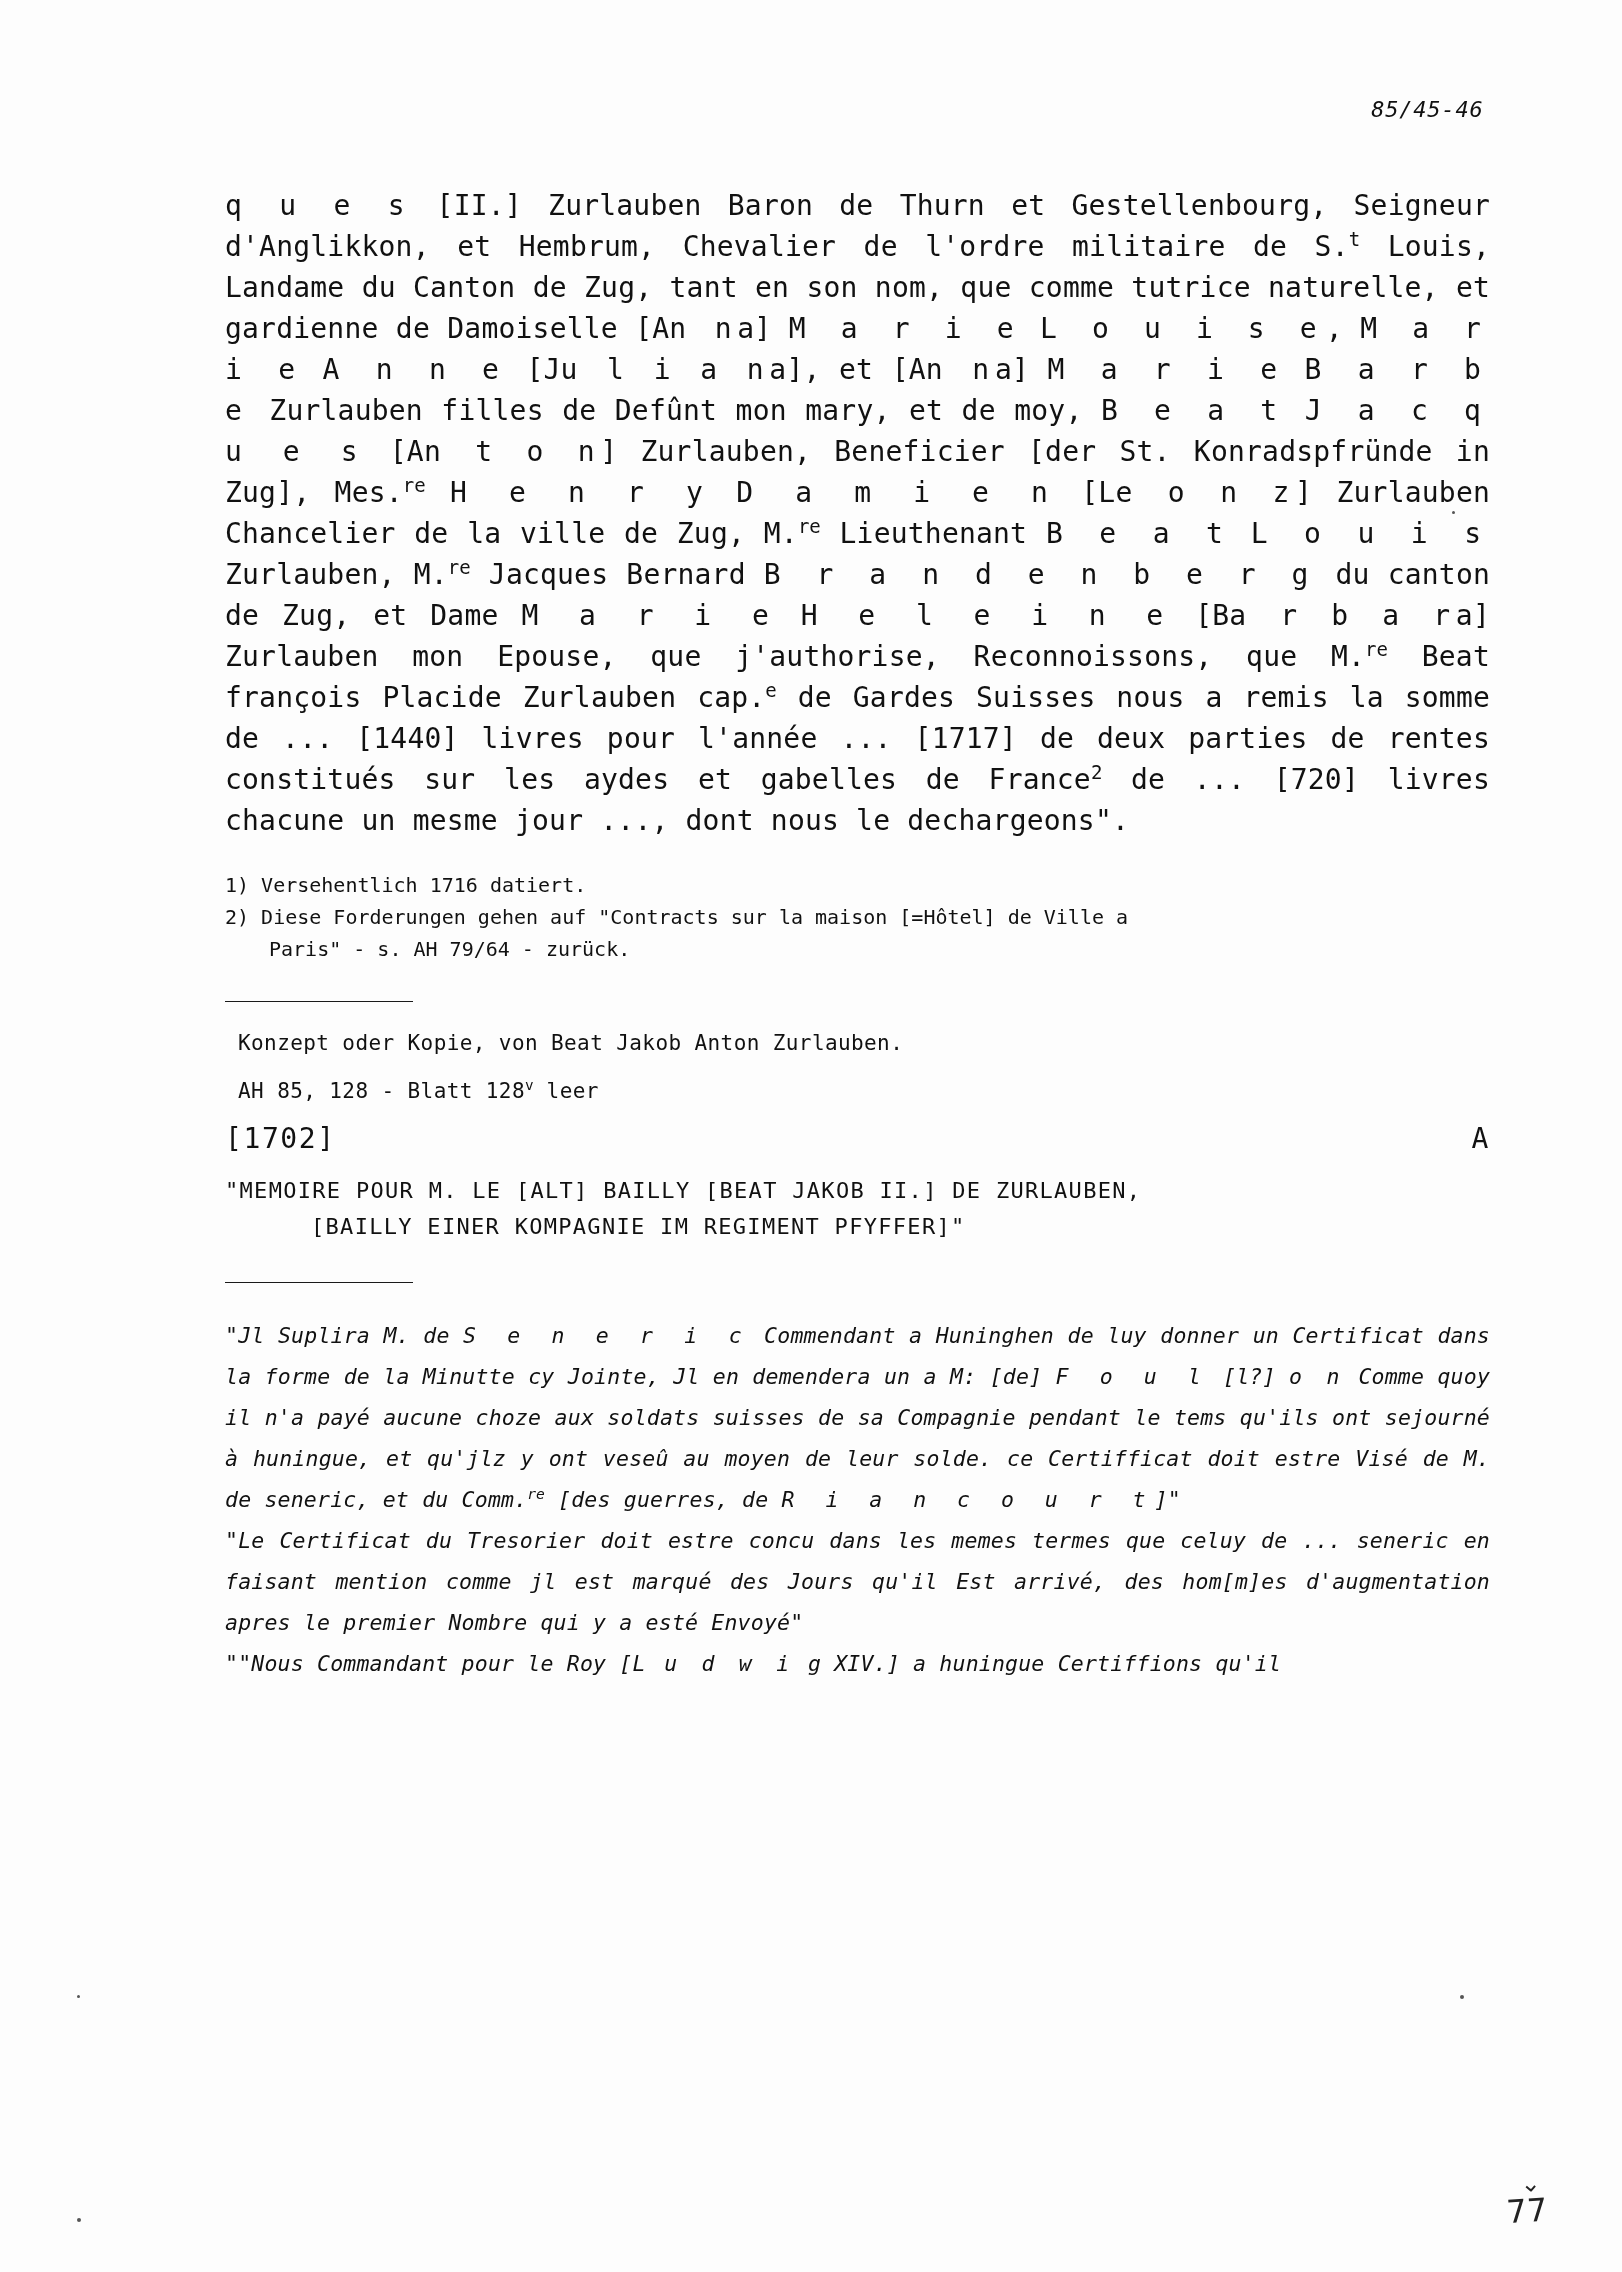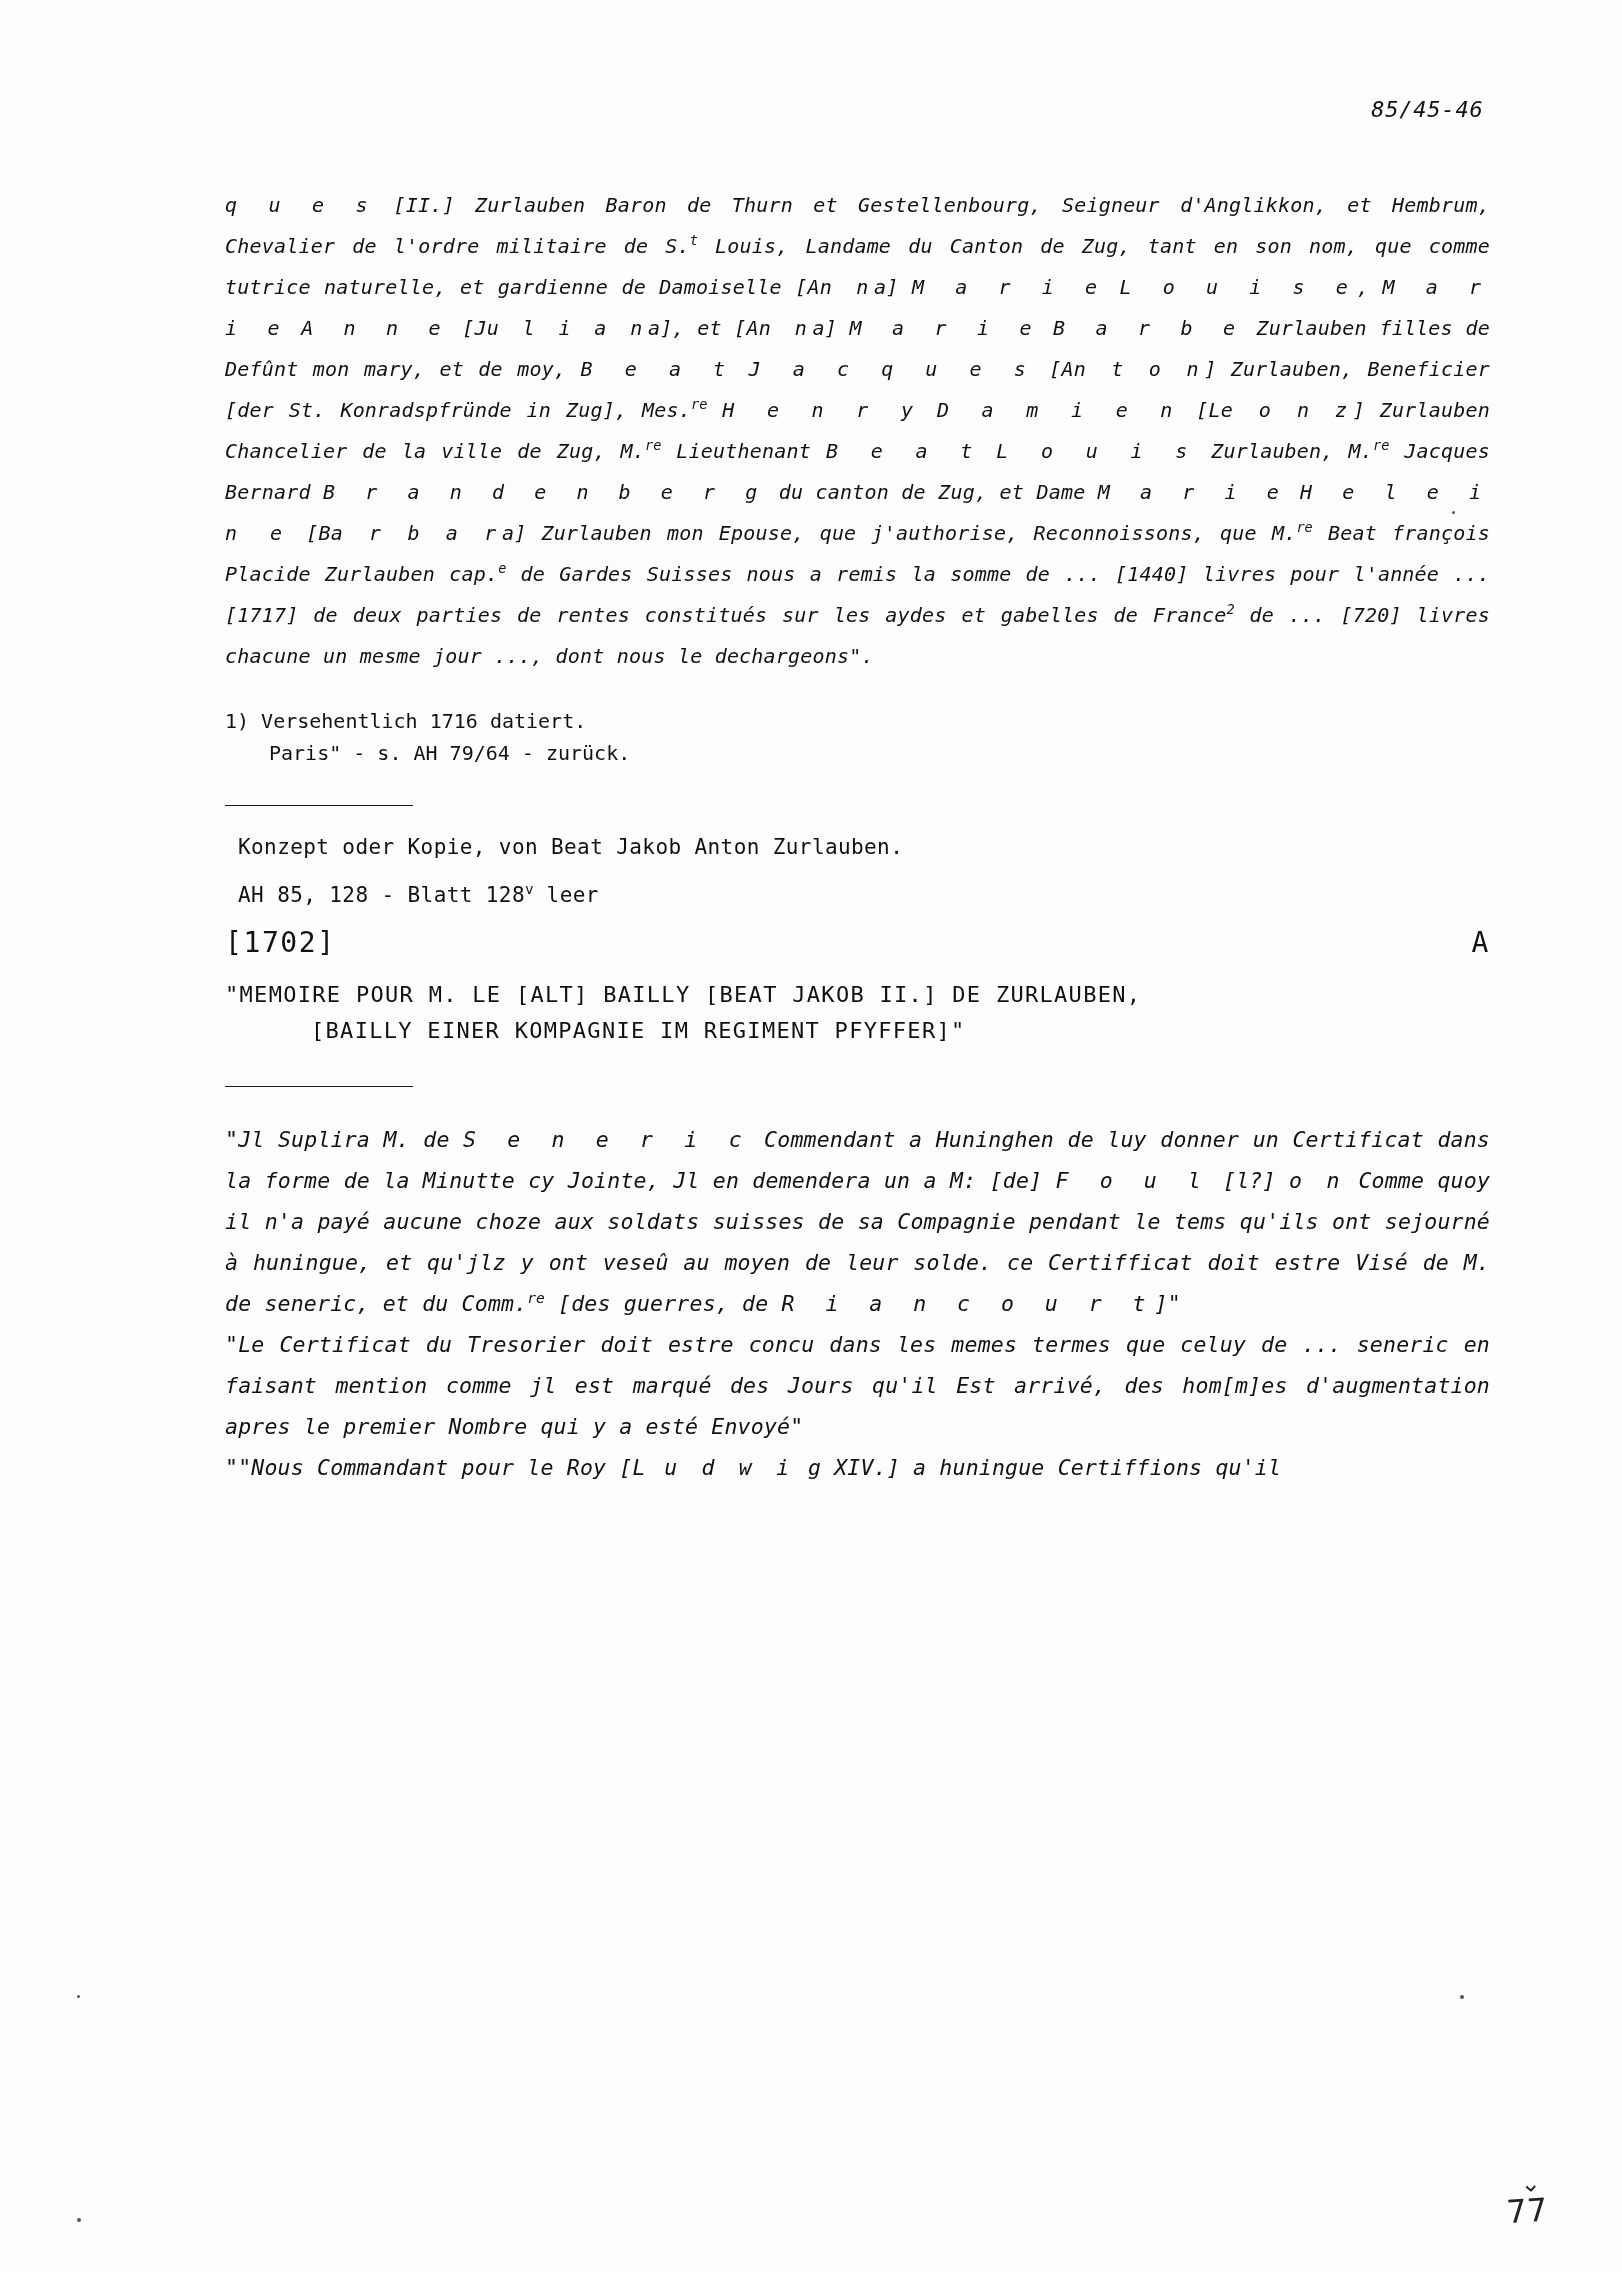--- a/index.html
+++ b/index.html
@@ -34,22 +34,21 @@
     font-family: "DejaVu Sans Mono", monospace;
     font-style: italic;
     font-size: 22px;
     letter-spacing: 0.8px;
     margin-bottom: 63px;
     padding-right: 6.5px;
   }
 
   .ital-body {
     font-family: "DejaVu Sans Mono", monospace;
-    font-style: italic;
-    font-size: 20px;
+    font-size: 28px;
     line-height: 41px;
     letter-spacing: 0.2px;
     text-align: justify;
   }
   .ital-body p {
     margin: 0;
   }
 
   .sp { letter-spacing: 5.7px; }
   .sp2 { letter-spacing: 9px; }
@@ -159,20 +158,21 @@
   <div class="content">
 
     <div class="header-right">85/45-46</div>
 
     <div class="ital-body">
       <p><span class="sp">q u e s</span> [II.] Zurlauben Baron de Thurn et Gestellenbourg, Seigneur d'Anglikkon, et Hembrum, Chevalier de l'ordre militaire de S.<sup>t</sup> Louis, Landame du Canton de Zug, tant en son nom, que comme tutrice naturelle, et gardienne de Damoiselle [A<span class="sp">n n</span>a] <span class="sp2">M a r i e</span> <span class="sp2">L o u i s e</span>, <span class="sp2">M a r i e</span> <span class="sp2">A n n e</span> [J<span class="sp">u l i a n</span>a], et [A<span class="sp">n n</span>a] <span class="sp2">M a r i e</span> <span class="sp2">B a r b e</span> Zurlauben filles de Defûnt mon mary, et de moy, <span class="sp2">B e a t</span> <span class="sp2">J a c q u e s</span> [A<span class="sp">n t o n</span>] Zurlauben, Beneficier [der St. Konradspfründe in Zug], Mes.<sup>re</sup> <span class="sp2">H e n r y</span> <span class="sp2">D a m i e n</span> [L<span class="sp">e o n z</span>] Zurlauben Chancelier de la ville de Zug, M.<sup>re</sup> Lieuthenant <span class="sp2">B e a t</span> <span class="sp2">L o u i s</span> Zurlauben, M.<sup>re</sup> Jacques Bernard <span class="sp2">B r a n d e n b e r g</span> du canton de Zug, et Dame <span class="sp2">M a r i e</span> <span class="sp2">H e l e i n e</span> [B<span class="sp">a r b a r</span>a] Zurlauben mon Epouse, que j'authorise, Reconnoissons, que M.<sup>re</sup> Beat françois Placide Zurlauben cap.<sup>e</sup> de Gardes Suisses nous a remis la somme de ... [1440] livres pour l'année ... [1717] de deux parties de rentes constitués sur les aydes et gabelles de France<sup>2</sup> de ... [720] livres chacune un mesme jour ..., dont nous le dechargeons".</p>
     </div>
 
     <div class="notes">
       <p>1) Versehentlich 1716 datiert.</p>
+      <p>2) Diese Forderungen gehen auf "Contracts sur la maison [=Hôtel] de Ville a</p>
       <p class="indent">Paris" - s. AH 79/64 - zurück.</p>
     </div>
 
     <hr class="rule">
 
     <div class="plain">
       <p>Konzept oder Kopie, von Beat Jakob Anton Zurlauben.</p>
       <p><span>AH 85, 128  -  Blatt 128</span><sup>v</sup><span> leer</span></p>
     </div>
 

